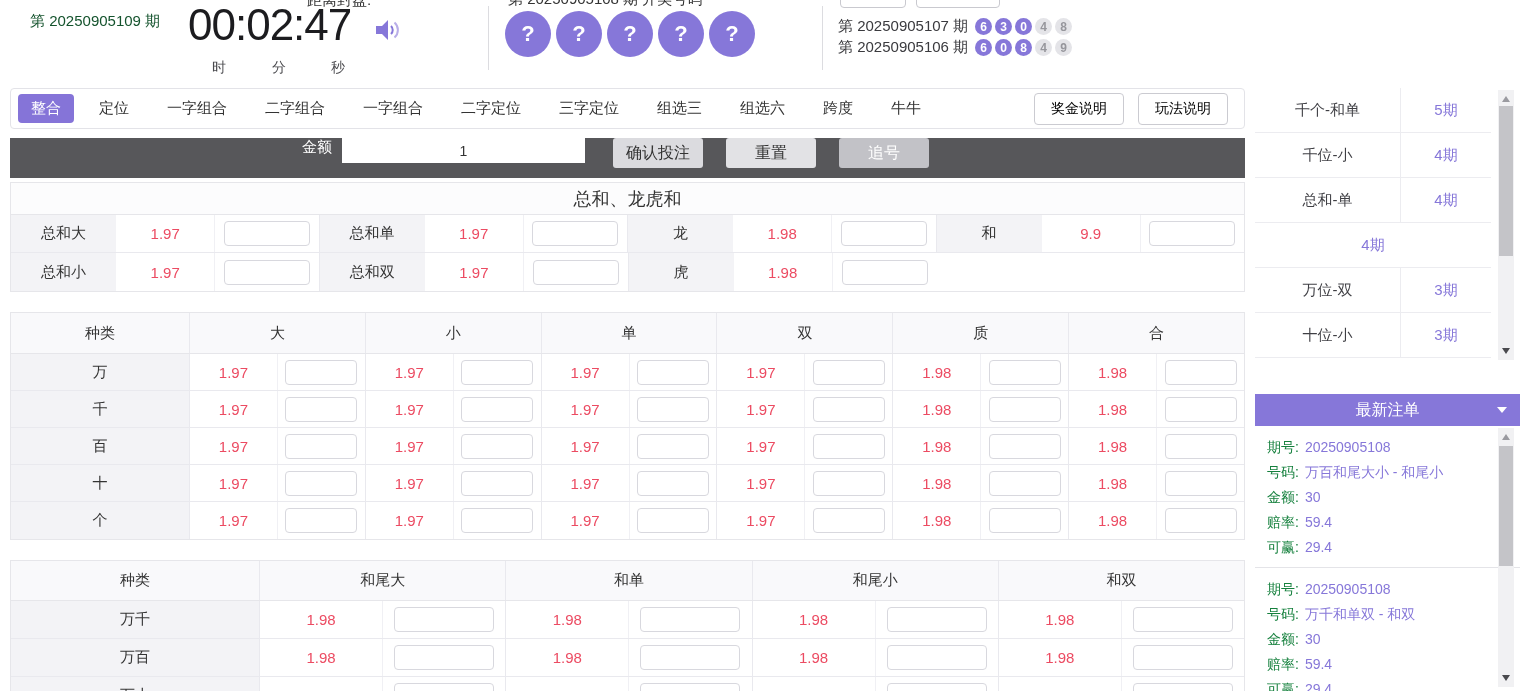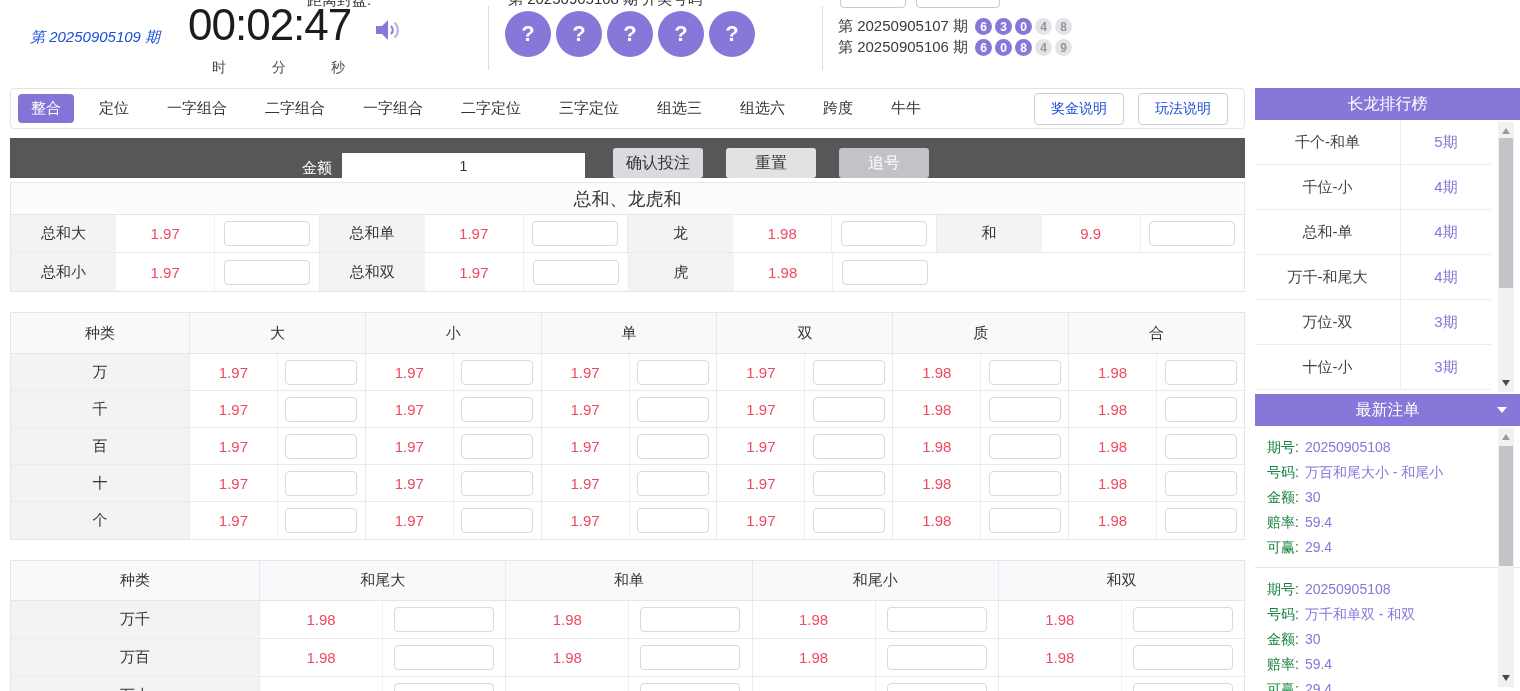--- a/index.html
+++ b/index.html
@@ -3,21 +3,21 @@
 <meta charset="utf-8">
 <style>
   * { box-sizing: border-box; }
   body {
     margin: 0; width: 1520px; height: 691px; overflow: hidden;
     background: #fff; position: relative;
     font-family: "Liberation Sans", "DejaVu Sans", sans-serif; color: #333;
   }
   
   .hdr { position: absolute; left: 0; top: 0; width: 1520px; height: 84px; }
-  .issue { position: absolute; left: 30px; top: 28px; font-size: 15px; color: #1d4ed8; font-style: italic; }
+  .issue { position: absolute; left: 30px; top: 12px; font-size: 15px; color: #14532d; }
   .close-label { position: absolute; left: 307px; top: -9px; font-size: 15px; color: #333; white-space: nowrap; }
   .clock { position: absolute; left: 188px; top: 0px; font-size: 44px; color: #1c1c1f; letter-spacing: -1px; }
   .unit { position: absolute; top: 59px; font-size: 14px; color: #4a4a4e; }
   .u-h { left: 212px; } .u-m { left: 272px; } .u-s { left: 331px; }
   .spk { position: absolute; left: 374px; top: 17px; }
   .vdiv { position: absolute; top: 6px; height: 64px; width: 1px; background: #dcdce0; }
   .vd1 { left: 488px; } .vd2 { left: 822px; }
   .draw-title { position: absolute; left: 508px; top: -10px; font-size: 15px; color: #333; white-space: nowrap; }
   .qrow { position: absolute; left: 505px; top: 11px; display: flex; gap: 5px; }
   .qball { width: 46px; height: 46px; border-radius: 50%; background: #8677d9; color: #fff;
@@ -29,26 +29,26 @@
   .res .txt { margin-right: 4px; }
   .ball { width: 17px; height: 17px; border-radius: 50%; font-size: 12px; font-weight: bold;
           display: flex; align-items: center; justify-content: center; }
   .ball.p { background: #8677d9; color: #fff; }
   .ball.g { background: #e4e4e8; color: #96969c; }
   
   .tabbar { position: absolute; left: 10px; top: 88px; width: 1235px; height: 41px; border: 1px solid #e3e3e8;
             border-radius: 4px; background: #fff; display: flex; align-items: center; padding: 0 16px; }
   .tab { font-size: 15px; color: #333; margin-right: 30px; padding: 5px 4px; cursor: pointer; white-space: nowrap; }
   .tab.active { background: #8574d8; color: #fff; border-radius: 4px; padding: 5px 13px; margin-left: -9px; margin-right: 21px; }
-  .helpbtn { border: 1px solid #cbcbd1; border-radius: 4px; background: #fff; color: #1d4ed8;
+  .helpbtn { border: 1px solid #cbcbd1; border-radius: 4px; background: #fff; color: #000000;
              font-size: 14px; padding: 6px 16px; cursor: pointer; white-space: nowrap; }
   .helpbtn.first { margin-left: auto; margin-right: 14px; }
   
   .betbar { position: absolute; left: 10px; top: 138px; width: 1235px; height: 40px; background: #57575a;
-            display: flex; align-items: flex-end; }
+            display: flex; align-items: flex-start; }
   .amt-label { color: #fff; font-size: 15px; margin-left: 292px; }
   .amt-input { width: 243px; height: 25px; margin-left: 10px; border: 1px solid #fff; text-align: center;
                font-size: 14px; color: #333; background: #fff; }
   .bbtn { height: 30px; width: 90px; border: none; border-radius: 3px; font-size: 16px; cursor: pointer; }
   .confirm { background: #dbdbdf; color: #333; margin-left: 28px; }
   .reset { background: #e2e2e5; color: #333; margin-left: 23px; }
   .chase { background: #c2c2c7; color: #fff; margin-left: 23px; }
   
   .odds { color: #ec4b62; }
   input.bet { height: 25px; border: 1px solid #d8d8de; border-radius: 4px; background: #fff; }
@@ -547,36 +547,34 @@
     <div class="tgroup">
         <div class="todds odds">1.98</div>
         <div class="tinput">
           <input class="bet" style="">
         </div>
       </div>
   </div>
 </div>
 
 <div class="rank">
-  <div class="panel-h">长龙排行榜</div>
   <div class="rank-list">
     <div class="rrow">
       <div class="rname">千个-和单</div>
       <div class="rstreak">5期</div>
     </div>
     <div class="rrow">
       <div class="rname">千位-小</div>
       <div class="rstreak">4期</div>
     </div>
     <div class="rrow">
       <div class="rname">总和-单</div>
       <div class="rstreak">4期</div>
     </div>
     <div class="rrow">
-      <div class="rname">万千-和尾大</div>
       <div class="rstreak">4期</div>
     </div>
     <div class="rrow">
       <div class="rname">万位-双</div>
       <div class="rstreak">3期</div>
     </div>
     <div class="rrow">
       <div class="rname">十位-小</div>
       <div class="rstreak">3期</div>
     </div>

